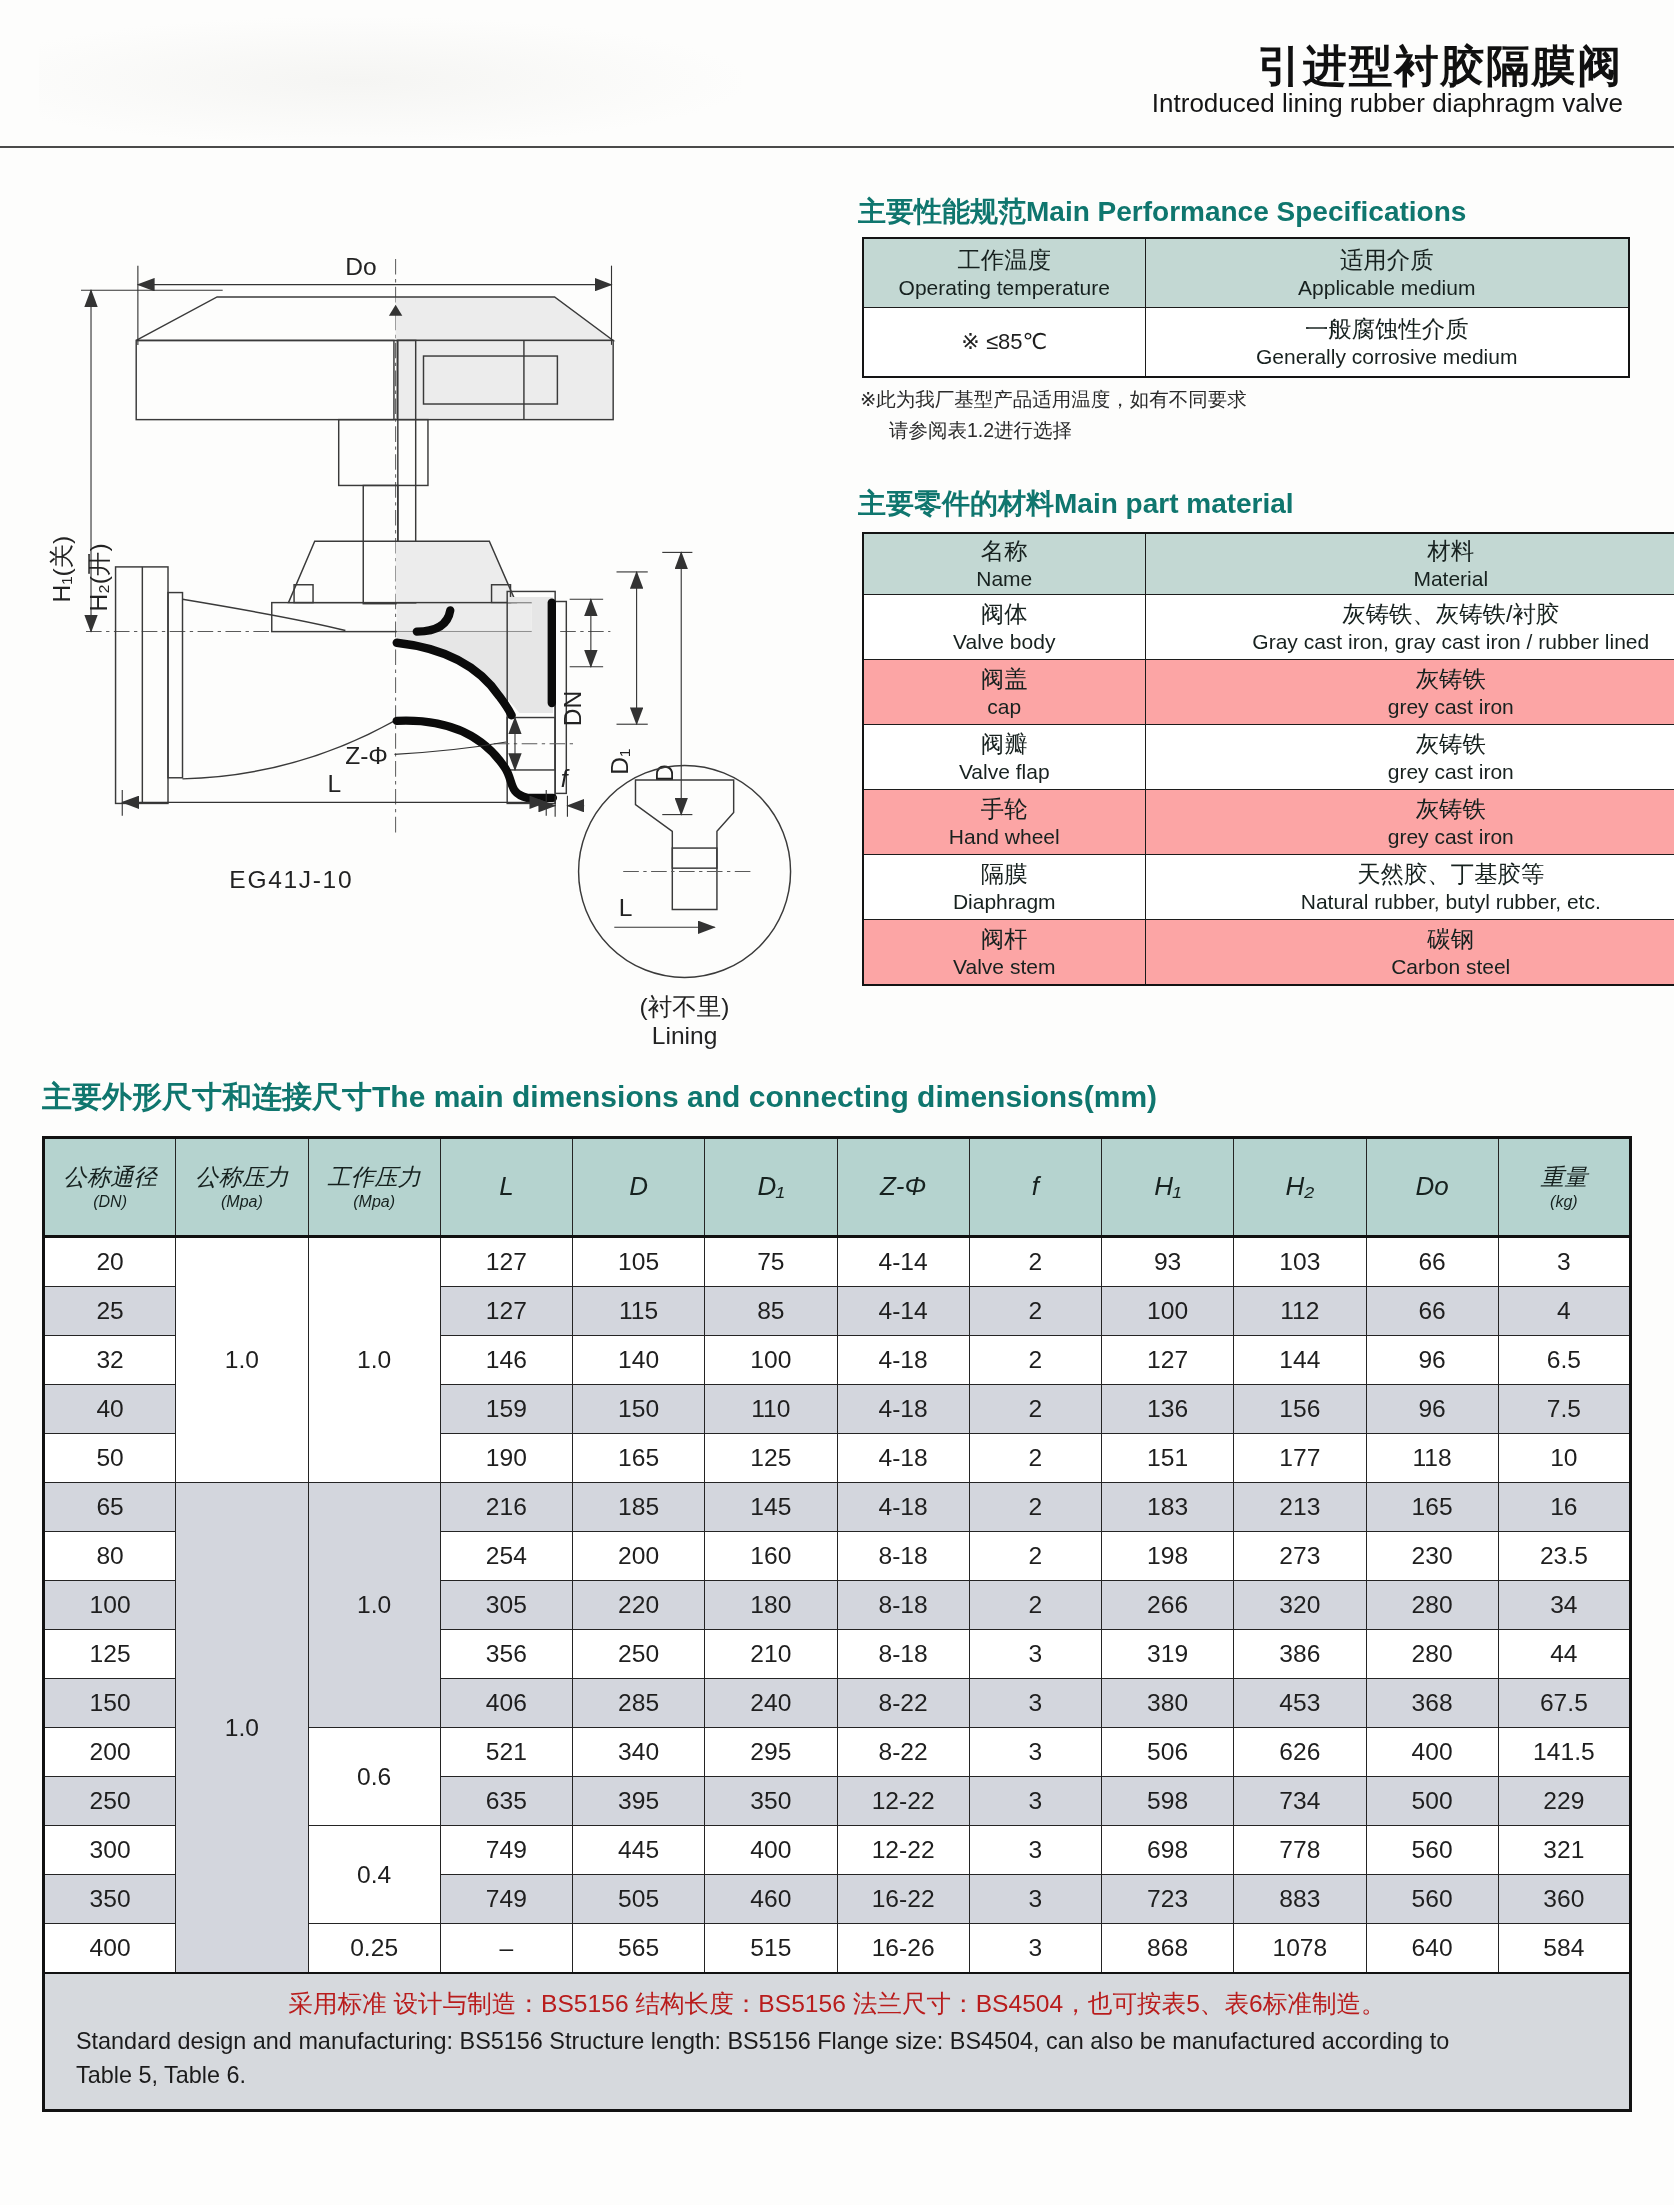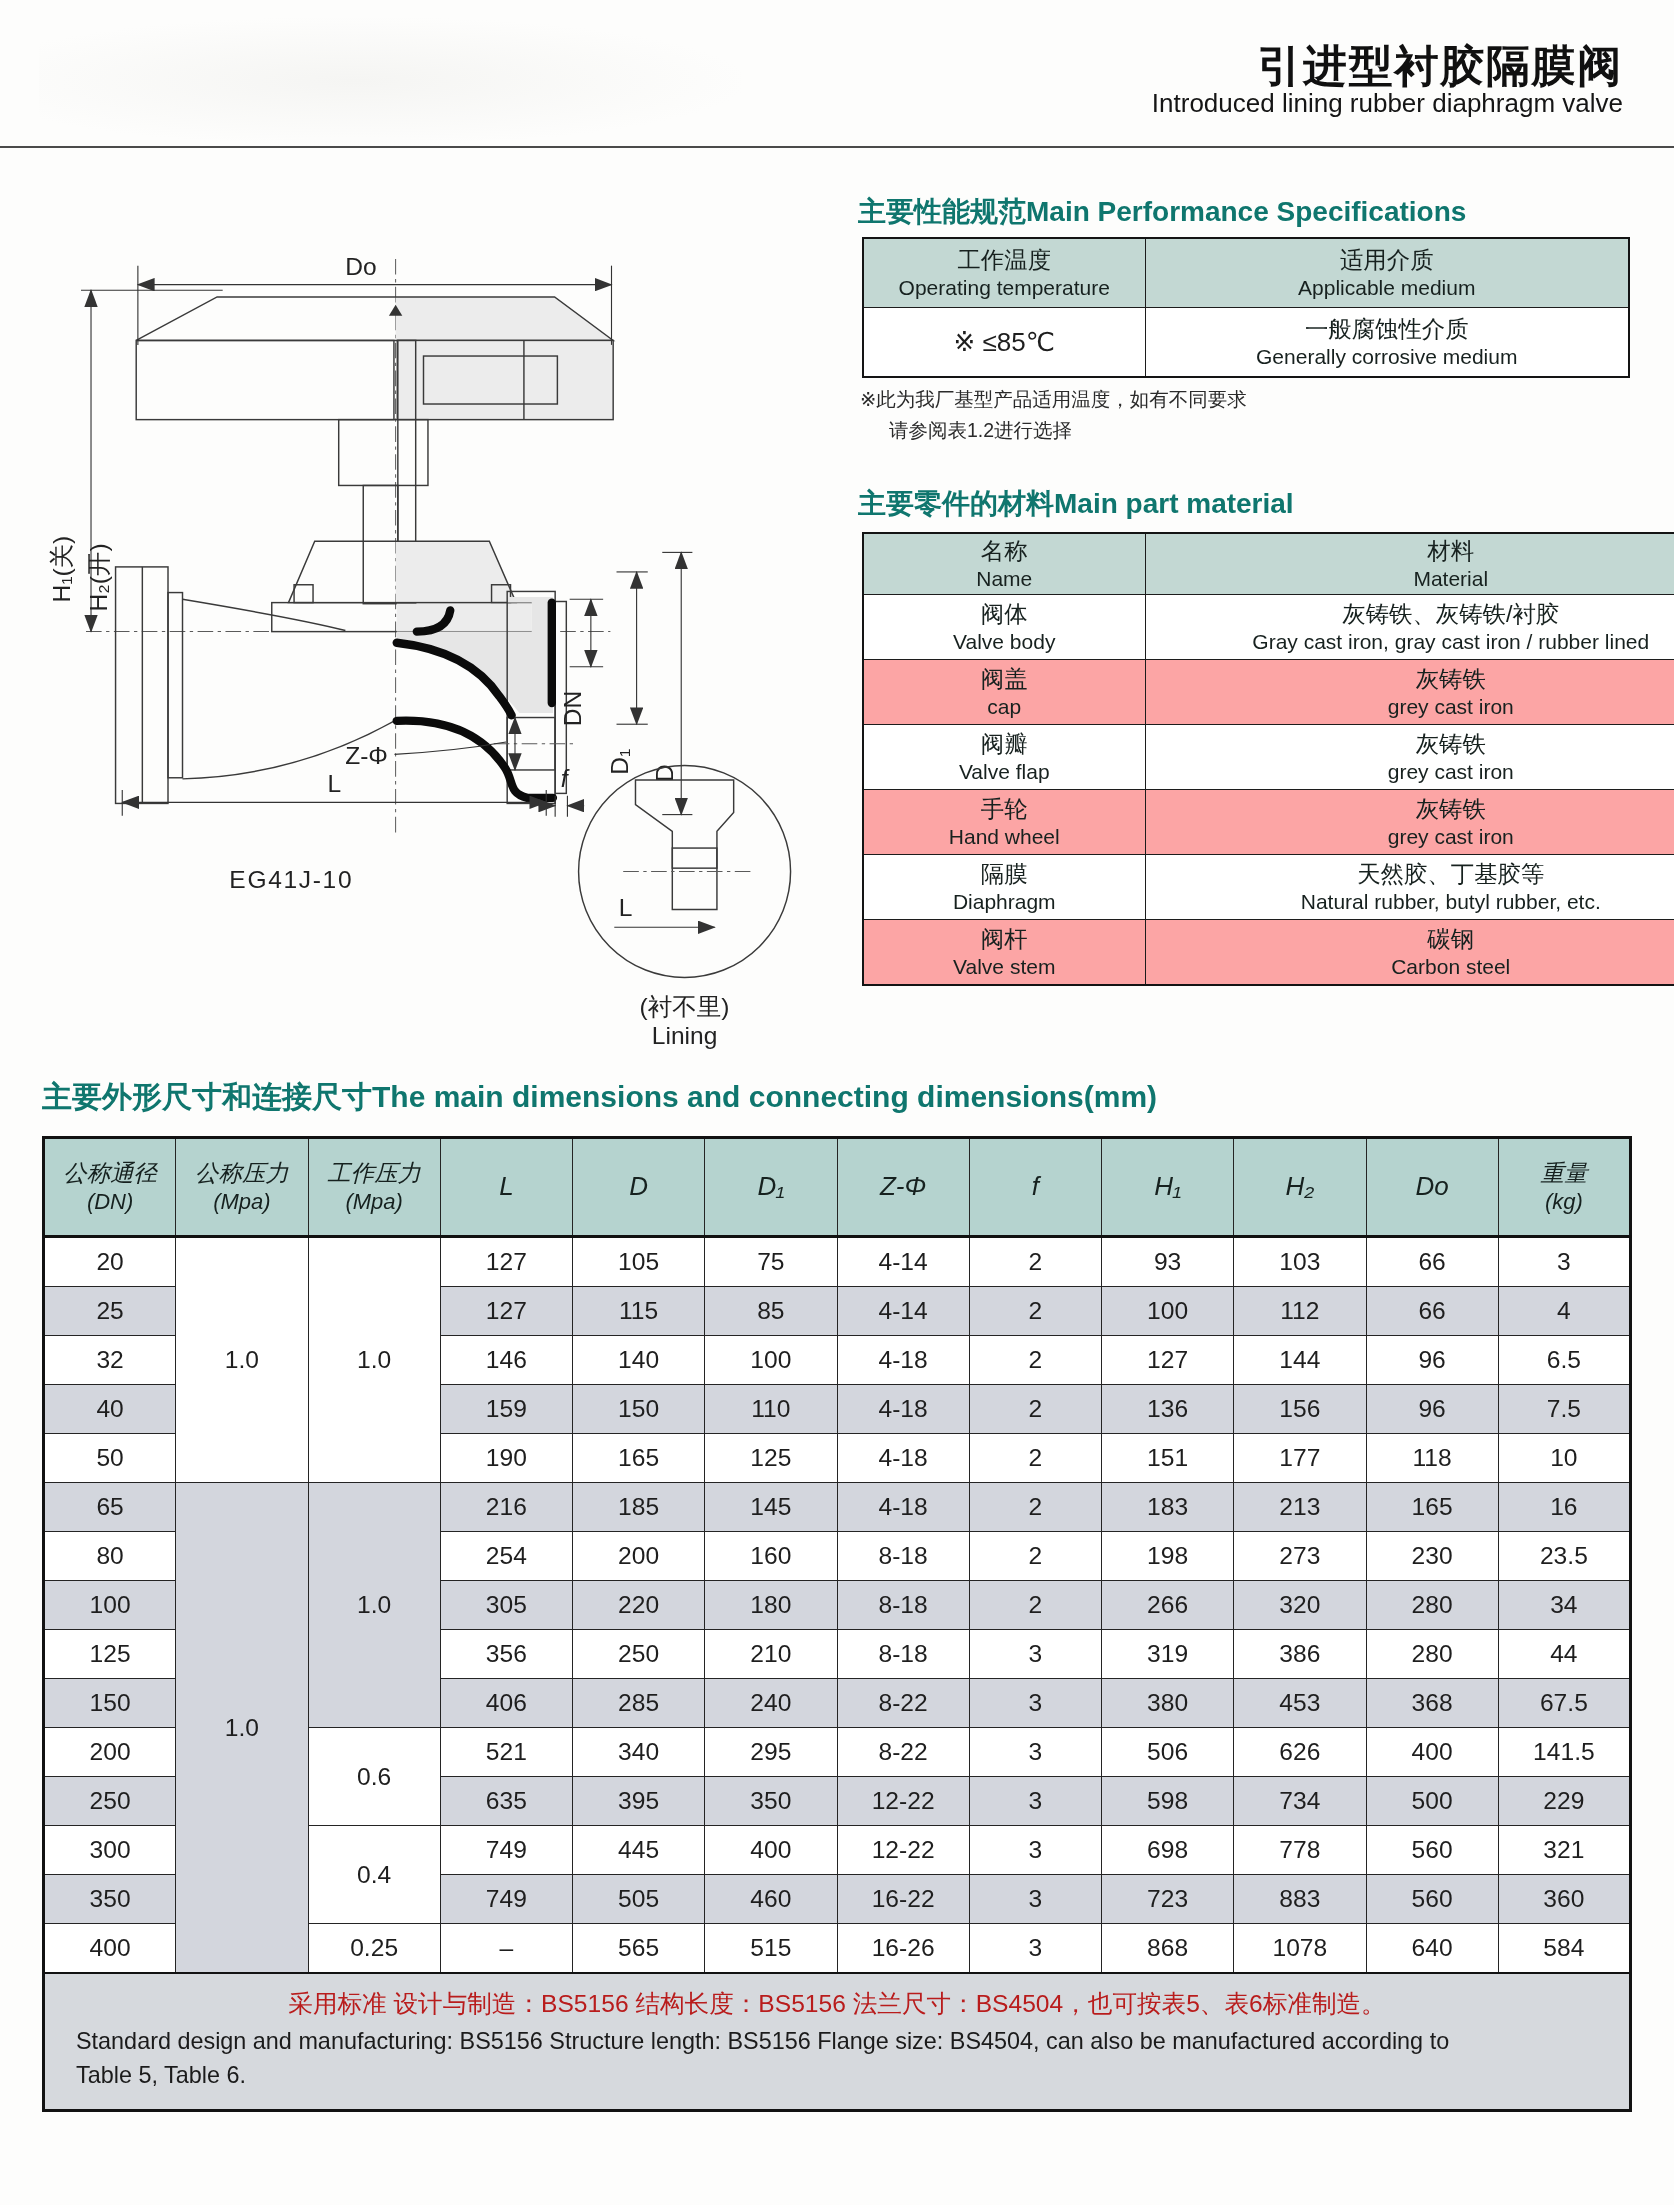--- a/index.html
+++ b/index.html
@@ -17,36 +17,36 @@
   #dims-title{left:42px;top:1077px;font-size:30px;}
 
   
   .mini{position:absolute;border-collapse:collapse;table-layout:fixed;background:#fff;padding-left:24px;}
   .mini td{border:1.7px solid #1c1c1c;text-align:center;vertical-align:middle;padding:0;}
   .mini .hd td{background:#c3d8d3;}
   .mini .cn{font-size:23.4px;line-height:1.25;color:#17211f;}
   .mini .en{font-size:21px;line-height:1.2;color:#17211f;}
   #perf-table{left:862px;top:237px;width:768px;border:2.2px solid #141414;}
   #perf-table td{height:68px;}
-  #perf-table .val{font-size:26px;}
+  #perf-table .val{font-size:22px;}
   #mat-table{left:862px;top:532px;width:896px;border:2.2px solid #141414;}
   #mat-table .hd td{height:60px;}
   #mat-table td{height:64px;}
   #mat-table tr.alt td{background:#fca5a5;}
   #note{position:absolute;left:860px;top:384px;font-size:19.5px;line-height:1.6;color:#2b2b2b;}
   #note .l2{padding-left:29px;}
 
   
   #dims-table{position:absolute;left:42px;top:1136px;width:1590px;border-collapse:collapse;
               table-layout:fixed;border:3.3px solid #121212;background:#fff;}
   #dims-table th,#dims-table td{border:1.1px solid #242424;text-align:center;vertical-align:middle;padding:0;}
   #dims-table thead th{height:96px;background:#b5d3cf;font-weight:400;border-bottom:3.9px solid #111;
                        color:#16211f;font-style:italic;}
   #dims-table thead .line1{font-size:23.4px;line-height:1.3;}
-  #dims-table thead .line2{font-size:22px;line-height:1.25;}
+  #dims-table thead .line2{font-size:16px;line-height:1.25;}
   #dims-table thead .letter .line1{font-size:26px;}
   #dims-table td{height:48px;font-size:24.6px;border-top-width:1.7px;border-bottom-width:1.7px;}
   #dims-table tr.alt td{background:#d3d6dd;}
   #dims-table td.spancell{background:#fff;}
   #dims-table tfoot td{background:#d6d9dd;border-top:2.8px solid #121212;height:auto;padding:13.4px 0 16.7px;}
   #dims-table .f-cn{font-size:24.6px;text-align:center;color:#b91c1c;}
   #dims-table .f-en{font-size:23.4px;text-align:left;padding-left:31px;margin-top:4.5px;line-height:1.45;color:#1b1b1b;}
 
   
   #drawing{position:absolute;left:33px;top:212px;width:781px;height:837px;}

